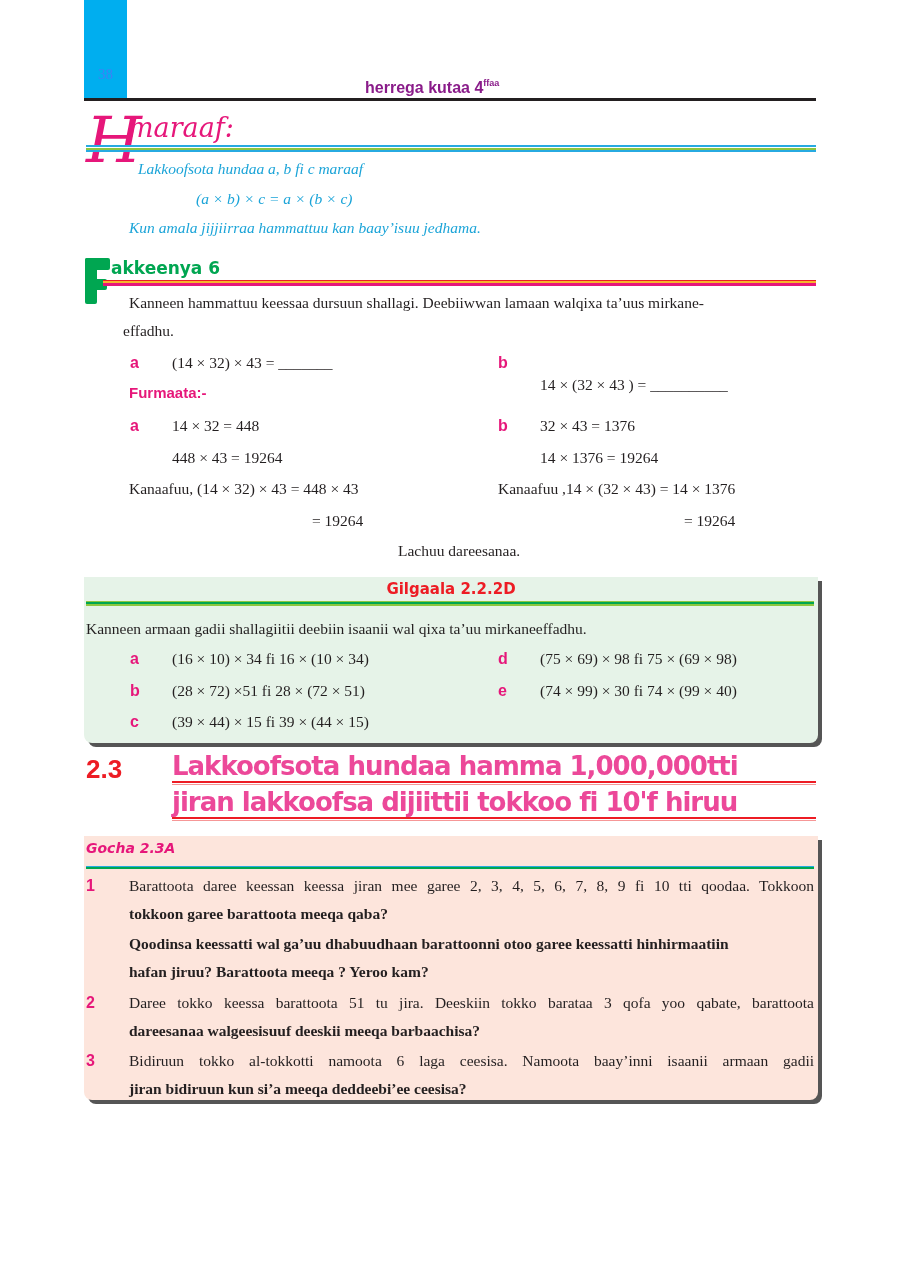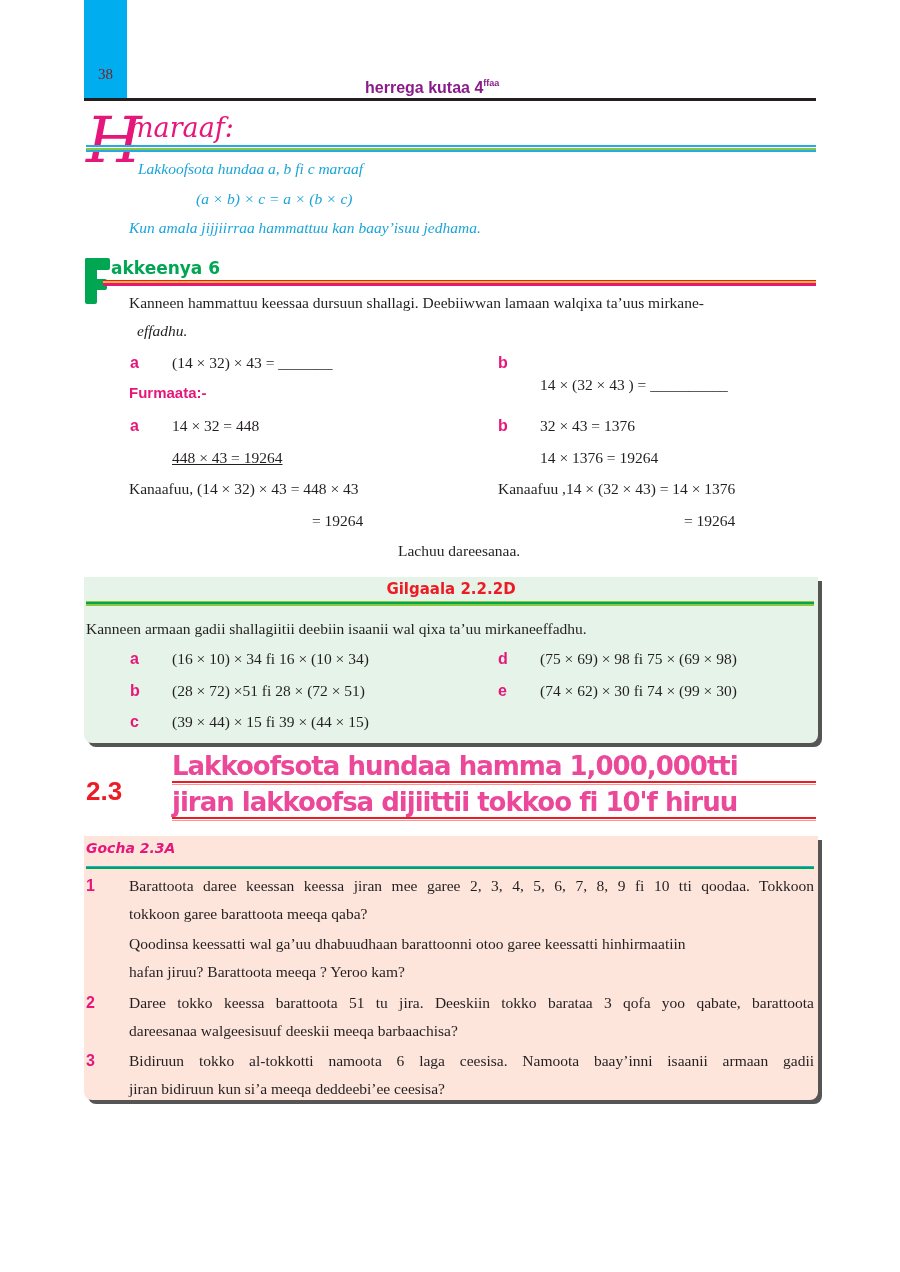--- a/index.html
+++ b/index.html
@@ -1,20 +1,20 @@
 <!DOCTYPE html>
 <html><head>
 <meta charset="utf-8">
 <style>
   * { box-sizing: border-box; margin: 0; padding: 0; }
   html, body { width: 900px; height: 1272px; background: #ffffff; overflow: hidden; }
   body { position: relative; font-family: "Liberation Serif", serif; color: #231f20; }
 
   .page-tab { position: absolute; left: 84px; top: 0; width: 43px; height: 100px; background: #00aeef; }
-  .page-num { position: absolute; left: 84px; top: 66px; width: 43px; text-align: center; color: #7f1d1d; font-size: 15px; font-family: "Liberation Serif", serif; }
+  .page-num { position: absolute; left: 84px; top: 66px; width: 43px; text-align: center; color: #3b82f6; font-size: 15px; font-family: "Liberation Serif", serif; }
   .running-head { position: absolute; left: 365px; top: 78px; color: #8a1c8a; font-family: "Liberation Sans", sans-serif; font-weight: bold; font-size: 16px; }
   .running-head sup { font-size: 9px; vertical-align: 7px; }
   .head-rule { position: absolute; left: 84px; top: 98px; width: 732px; height: 3px; background: #231f20; }
 
   
   .hub-H { position: absolute; left: 86px; top: 108px; font-family: "DejaVu Serif", serif; font-style: italic; font-size: 64px; color: #e6177a; line-height: 1; }
   .hub-title { position: absolute; left: 128px; top: 112px; font-family: "DejaVu Serif", serif; font-style: italic; font-size: 27px; color: #e6177a; }
   .hub-rule { position: absolute; left: 86px; top: 145px; width: 730px; height: 7px;
     background: linear-gradient(#27aae1 0 2px, #ffffff 2px 3px, #8dc63f 3px 5px, #27aae1 5px 7px); }
   .hub-line { position: absolute; color: #1ba4d8; font-style: italic; font-size: 15.5px; }
@@ -31,31 +31,31 @@
   .body-text { position: absolute; font-size: 15.5px; color: #231f20; }
   .lbl { position: absolute; font-family: "Liberation Sans", sans-serif; font-weight: bold; font-size: 16px; color: #e6177a; }
   .furmaata { position: absolute; left: 129px; top: 384px; font-family: "Liberation Sans", sans-serif; font-weight: bold; font-size: 15px; color: #e6177a; }
 
   
   .gil-box { position: absolute; left: 84px; top: 577px; width: 734px; height: 166px; background: #e6f3e8; border-radius: 0 0 8px 8px; box-shadow: 4px 4px 0 #555; }
   .gil-title { position: absolute; left: 84px; top: 580px; width: 734px; text-align: center; font-family: "DejaVu Sans", sans-serif; font-weight: bold; font-size: 15px; color: #ed1c24; }
   .gil-rule { position: absolute; left: 86px; top: 601px; width: 728px; height: 5px; background: linear-gradient(#8dc63f 0 1px, #00a651 1px 3px, #8dc63f 3px 5px); }
 
   
-  .sec-num { position: absolute; left: 86px; top: 754px; font-family: "Liberation Sans", sans-serif; font-weight: bold; font-size: 26px; color: #ed1c24; margin-top: 22px; }
+  .sec-num { position: absolute; left: 86px; top: 754px; font-family: "Liberation Sans", sans-serif; font-weight: bold; font-size: 26px; color: #ed1c24; }
   .sec-line { position: absolute; left: 172px; font-family: "DejaVu Sans", sans-serif; font-weight: bold; font-size: 26px; color: #ec4899; letter-spacing: -1px; white-space: nowrap; }
   .sec-rule { position: absolute; left: 172px; width: 644px; height: 4px; background: linear-gradient(#ed1c24 0 2px, #ffffff 2px 3px, #f69797 3px 4px); }
 
   
   .goc-box { position: absolute; left: 84px; top: 836px; width: 734px; height: 264px; background: #fde5dc; border-radius: 0 0 8px 8px; box-shadow: 4px 4px 0 #555; }
   .goc-title { position: absolute; left: 86px; top: 840px; font-family: "DejaVu Sans", sans-serif; font-weight: bold; font-style: italic; font-size: 14px; color: #e6177a; }
   .goc-rule { position: absolute; left: 86px; top: 866px; width: 728px; height: 3px; background: linear-gradient(#27aae1 0 1px, #00a651 1px 3px); }
   .num { position: absolute; left: 86px; font-family: "Liberation Sans", sans-serif; font-weight: bold; font-size: 16px; color: #e6177a; }
   .jline { position: absolute; left: 129px; width: 685px; font-size: 15.5px; text-align: justify; text-align-last: justify; white-space: nowrap; }
-  .jline.last { text-align-last: left; }
+  .jline.last { text-align-last: left; font-weight: bold; }
 </style>
 </head>
 <body>
 
 <div class="page-tab"></div>
 <div class="page-num">38</div>
 <div class="running-head"><span>herrega kutaa 4</span><sup>ffaa</sup></div>
 <div class="head-rule"></div>
 
 <div class="hub-H">H</div>
@@ -66,32 +66,32 @@
 <div class="hub-line" style="left:129px; top:219px;">Kun amala jijjiirraa hammattuu kan baay’isuu jedhama.</div>
 
 <div class="fak-F">
   <div class="bar1"></div>
     <div class="bar2"></div>
     <div class="bar3"></div>
 </div>
 <div class="fak-title">akkeenya 6</div>
 <div class="fak-rule"></div>
 <div class="body-text" style="left:129px; top:294px; width:672px;">Kanneen hammattuu keessaa dursuun shallagi. Deebiiwwan lamaan walqixa ta’uus mirkane-</div>
-<div class="body-text" style="left:137px; top:322px;font-style:italic;">effadhu.</div>
+<div class="body-text" style="left:123px; top:322px;">effadhu.</div>
 
 <div class="lbl" style="left:130px; top:354px;">a</div>
 <div class="body-text" style="left:172px; top:354px;">(14 × 32) × 43 = _______</div>
 <div class="lbl" style="left:498px; top:354px;">b</div>
 <div class="body-text" style="left:540px; top:354px;margin-top:22px;">14 × (32 × 43 ) = __________</div>
 
 <div class="furmaata">Furmaata:-</div>
 
 <div class="lbl" style="left:130px; top:417px;">a</div>
 <div class="body-text" style="left:172px; top:417px;">14 × 32 = 448</div>
-<div class="body-text" style="left:172px; top:449px;text-decoration:underline;">448 × 43 = 19264</div>
+<div class="body-text" style="left:172px; top:449px;">448 × 43 = 19264</div>
 <div class="body-text" style="left:129px; top:480px;">Kanaafuu,  (14 × 32) × 43 = 448 × 43</div>
 <div class="body-text" style="left:312px; top:512px;">= 19264</div>
 
 <div class="lbl" style="left:498px; top:417px;">b</div>
 <div class="body-text" style="left:540px; top:417px;">32 × 43 = 1376</div>
 <div class="body-text" style="left:540px; top:449px;">14 × 1376 = 19264</div>
 <div class="body-text" style="left:498px; top:480px;">Kanaafuu ,14 × (32 × 43) = 14 × 1376</div>
 <div class="body-text" style="left:684px; top:512px;">= 19264</div>
 
 <div class="body-text" style="left:398px; top:542px;">Lachuu dareesanaa.</div>
@@ -103,21 +103,21 @@
 
 <div class="lbl" style="left:130px; top:650px;">a</div>
 <div class="body-text" style="left:172px; top:650px;">(16 × 10)  × 34  fi  16 × (10 × 34)</div>
 <div class="lbl" style="left:130px; top:682px;">b</div>
 <div class="body-text" style="left:172px; top:682px;">(28 × 72) ×51  fi 28 × (72 × 51)</div>
 <div class="lbl" style="left:130px; top:713px;">c</div>
 <div class="body-text" style="left:172px; top:713px;">(39 × 44) × 15  fi  39 × (44 × 15)</div>
 <div class="lbl" style="left:498px; top:650px;">d</div>
 <div class="body-text" style="left:540px; top:650px;">(75 × 69) × 98  fi  75 × (69 × 98)</div>
 <div class="lbl" style="left:498px; top:682px;">e</div>
-<div class="body-text" style="left:540px; top:682px;">(74 × 62) × 30 fi 74 × (99 × 30)</div>
+<div class="body-text" style="left:540px; top:682px;">(74 × 99) × 30 fi 74 × (99 × 40)</div>
 
 <div class="sec-num">2.3</div>
 <div class="sec-line" style="top:751px;">Lakkoofsota hundaa hamma 1,000,000tti</div>
 <div class="sec-rule" style="top:781px;"></div>
 <div class="sec-line" style="top:787px;">jiran lakkoofsa dijiittii tokkoo fi 10'f hiruu</div>
 <div class="sec-rule" style="top:817px;"></div>
 
 <div class="goc-box"></div>
 <div class="goc-title">Gocha 2.3A</div>
 <div class="goc-rule"></div>

